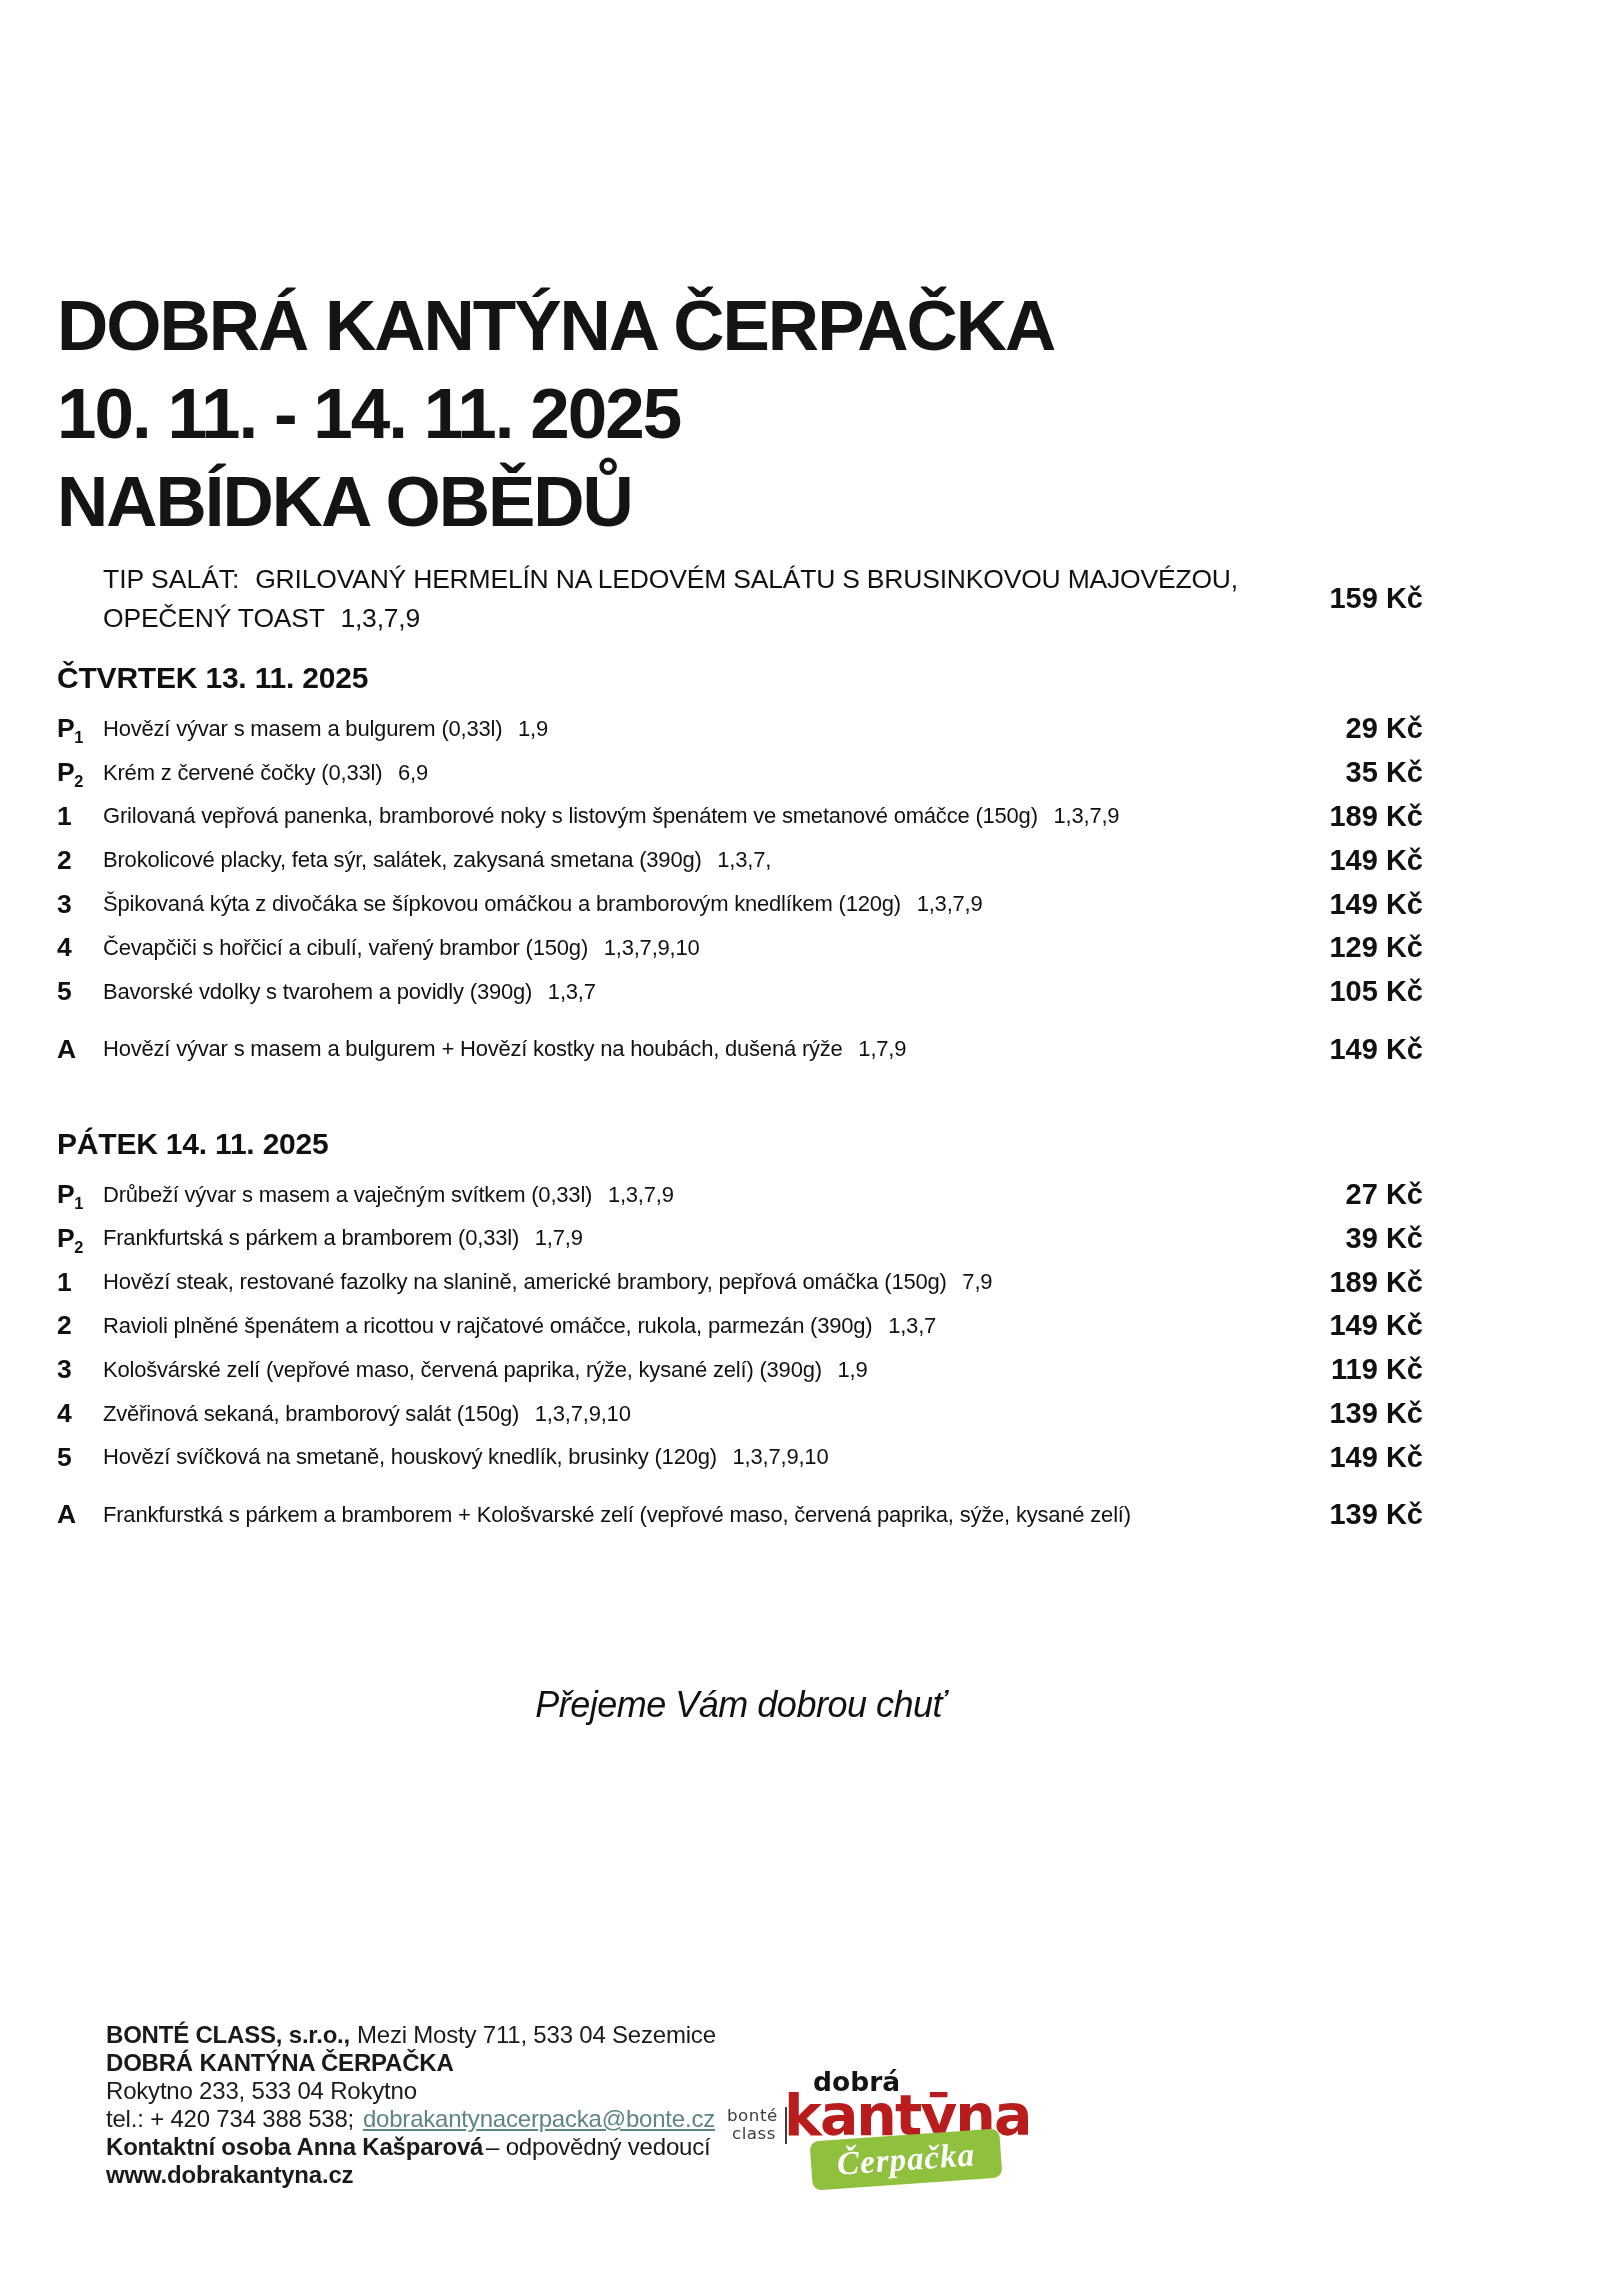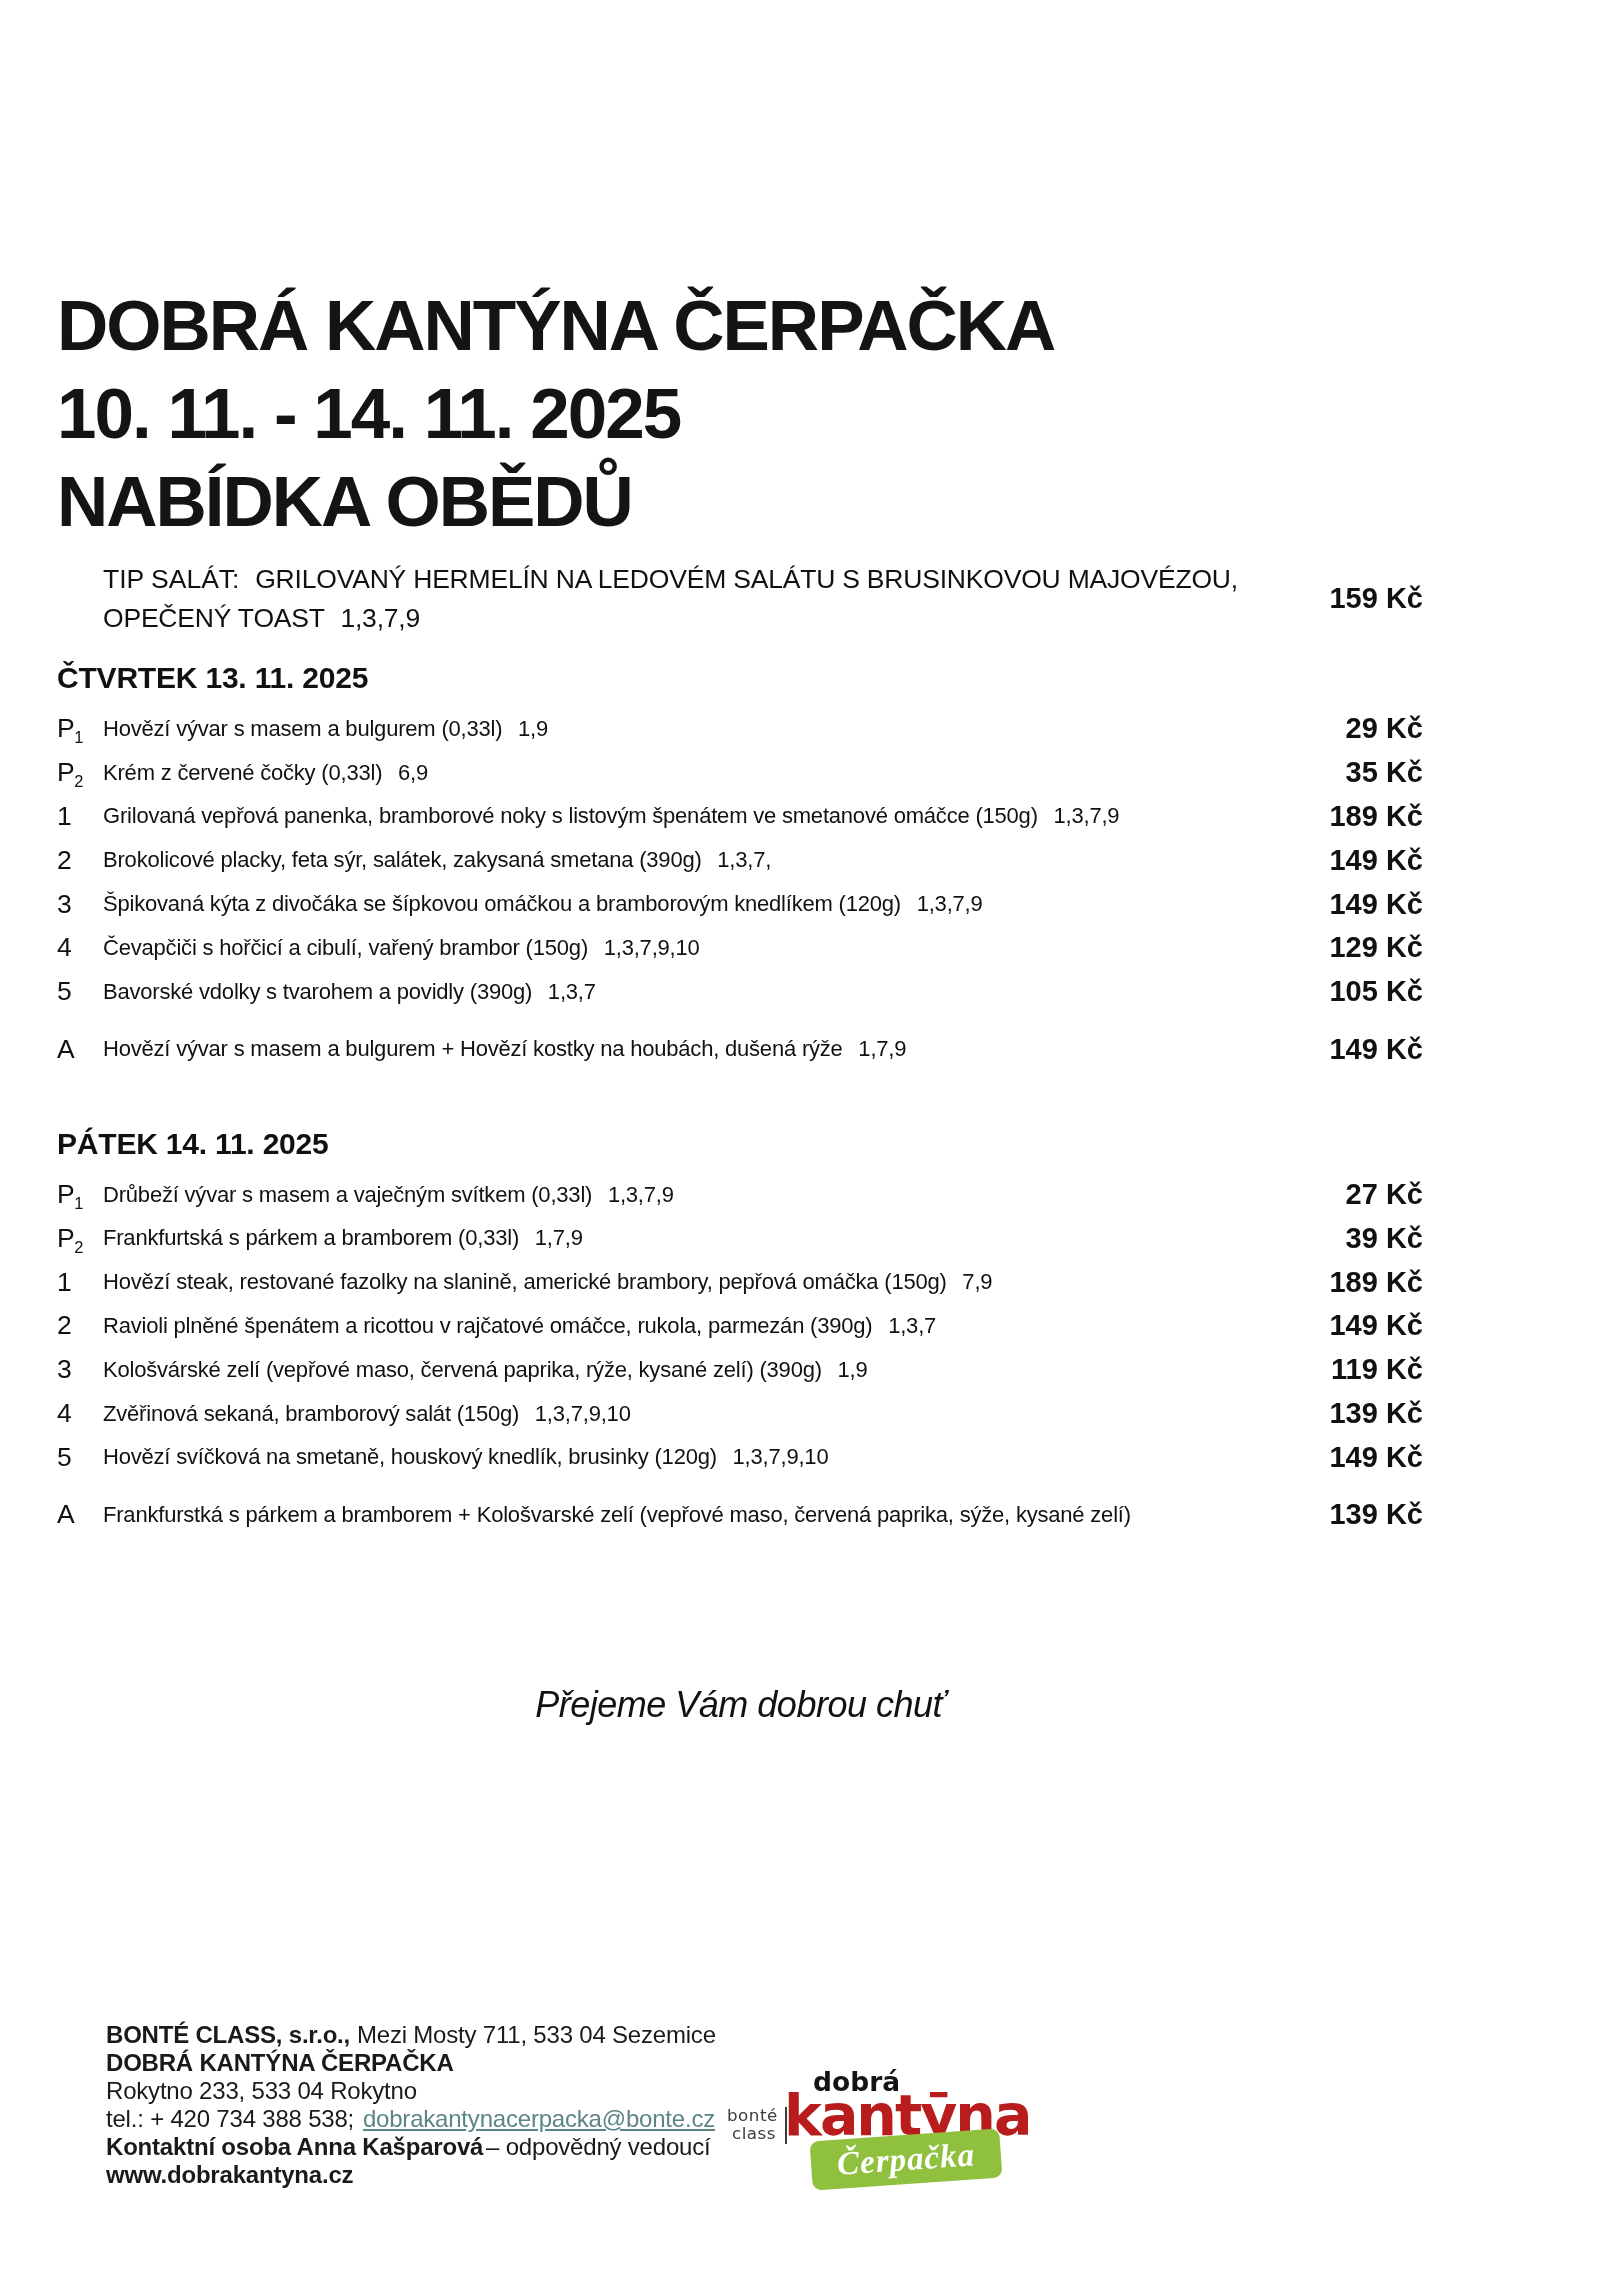--- a/index.html
+++ b/index.html
@@ -44,21 +44,21 @@
     margin-top:23.5px;
   }
   .day-heading.second { margin-top:56px; }
   .day-rows { margin-top:11.8px; }
   .menu-row {
     display:flex; align-items:center;
     padding:4.9px 0;
   }
   .menu-row.special { margin-top:13.7px; }
   .row-label {
-    flex:0 0 46px; font-size:26.5px; font-weight:normal; letter-spacing:-0.5px;
+    flex:0 0 46px; font-size:26.5px; font-weight:bold; letter-spacing:-0.5px;
   }
   .row-label sub { font-size:0.62em; line-height:0; }
   .row-text {
     flex:1 1 auto; font-size:22px; line-height:34px; letter-spacing:-0.2px;
     padding-right:23.5px;
   }
   
   .closing {
     margin-top:147px;
     text-align:center;

